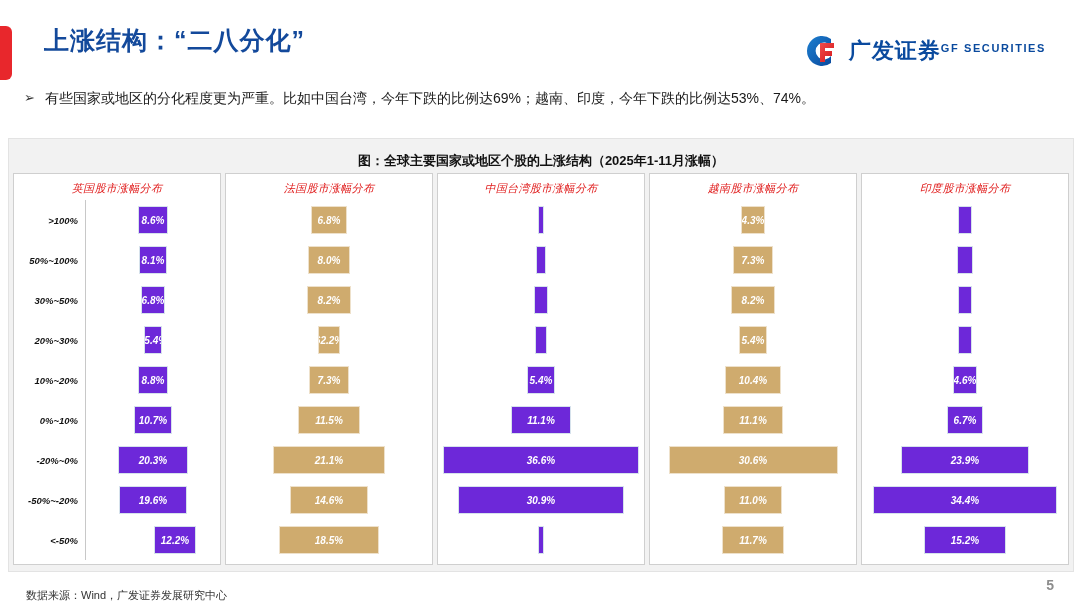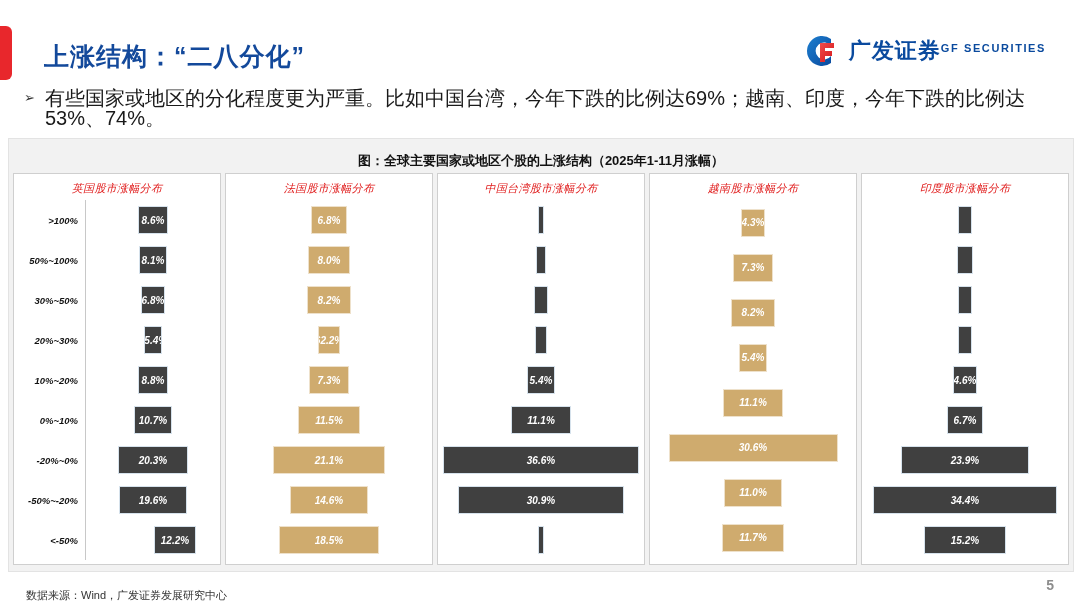--- a/index.html
+++ b/index.html
@@ -21,21 +21,21 @@
     left: 0;
     top: 26px;
     width: 12px;
     height: 54px;
     background: #e8272c;
     border-radius: 0 6px 6px 0;
   }
   #page-title {
     position: absolute;
     left: 44px;
-    top: 40px;
+    top: 24px;
     font-size: 25px;
     font-weight: bold;
     color: #13499b;
     letter-spacing: 1px;
     white-space: nowrap;
   }
 
   
   #brand-logo {
     position: absolute;
@@ -78,21 +78,21 @@
     align-items: flex-start;
     gap: 10px;
     width: 1040px;
   }
   #bullet-marker {
     color: #333;
     font-size: 13px;
     line-height: 20px;
   }
   #bullet-text {
-    font-size: 20px;
+    font-size: 14px;
     color: #1a1a1a;
     line-height: 20px;
   }
 
   
   #figure-block {
     position: absolute;
     left: 8px;
     top: 138px;
     width: 1064px;
@@ -186,21 +186,21 @@
     display: flex;
     align-items: center;
     justify-content: center;
     color: #ffffff;
     font-size: 10px;
     font-weight: bold;
     font-style: italic;
     overflow: hidden;
     white-space: nowrap;
   }
-  .bar.blue { background: #404040; border-color: #d6e2ec; }
+  .bar.blue { background: #6d28d9; border-color: #d6e2ec; }
   .bar.gold { background: #cfab6e; border-color: #eee1cb; }
 
   
   #source-note {
     position: absolute;
     left: 26px;
     top: 588px;
     font-size: 11px;
     color: #333;
   }
@@ -468,20 +468,25 @@
               <div class="bar gold" style="width: 43.9126px;">
                 <span>8.2%</span>
               </div>
             </div>
             <div class="bar-row">
               <div class="bar gold" style="width: 28.918px;">
                 <span>5.4%</span>
               </div>
             </div>
             <div class="bar-row">
+              <div class="bar gold" style="width: 55.694px;">
+                <span>10.4%</span>
+              </div>
+            </div>
+            <div class="bar-row">
               <div class="bar gold" style="width: 59.4426px;">
                 <span>11.1%</span>
               </div>
             </div>
             <div class="bar-row">
               <div class="bar gold" style="width: 169px;">
                 <span>30.6%</span>
               </div>
             </div>
             <div class="bar-row">

